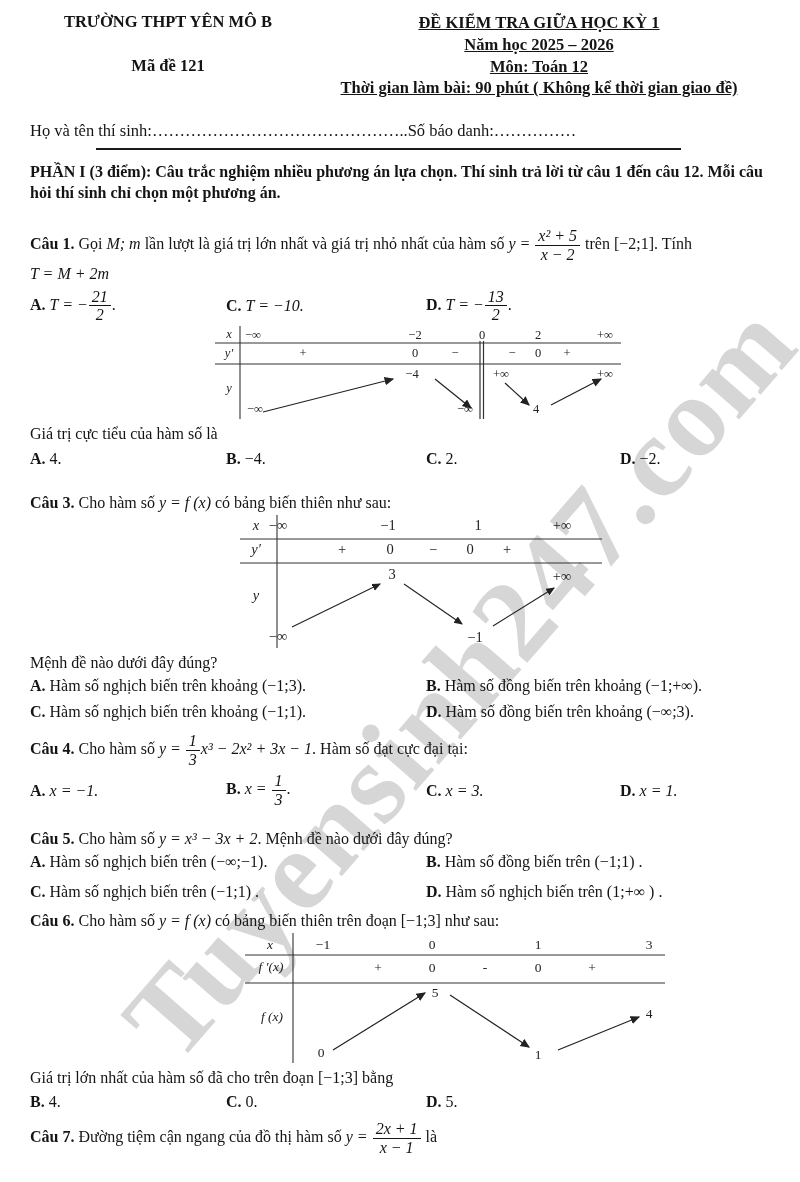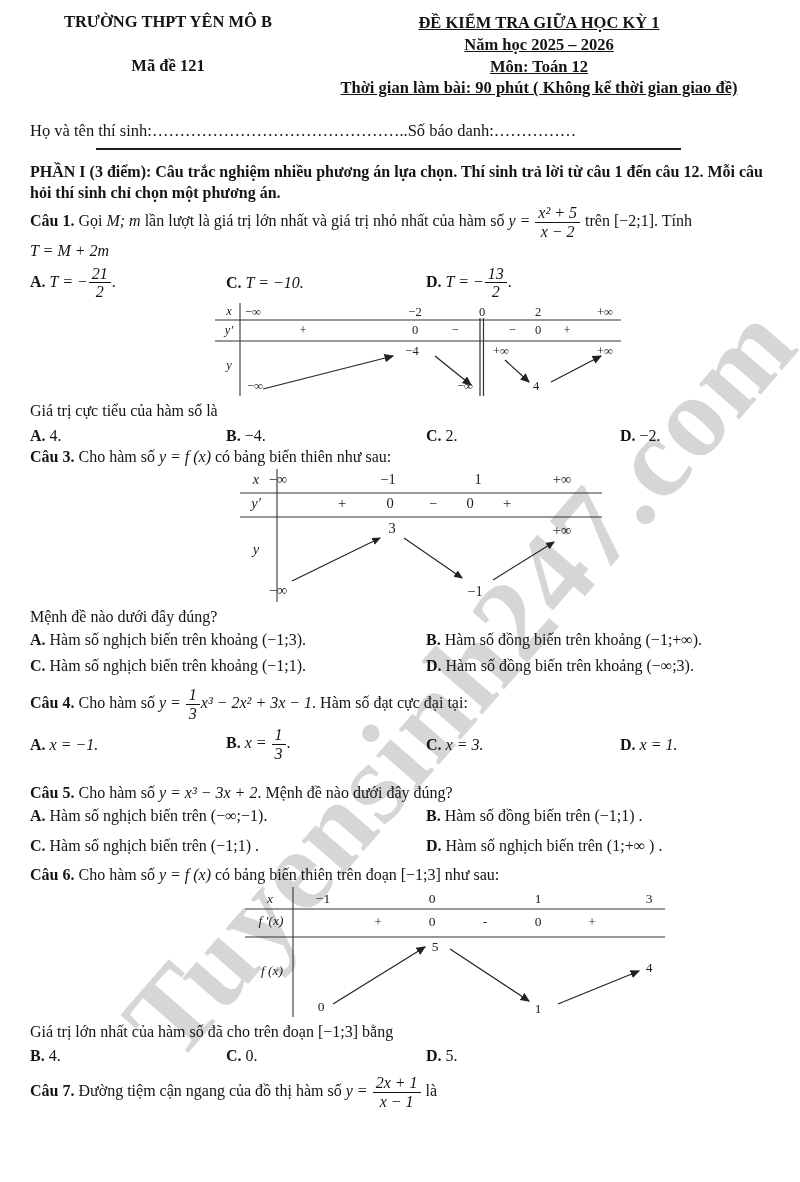--- a/index.html
+++ b/index.html
@@ -20,21 +20,21 @@
   .header { display:flex; font-weight:bold; font-size:16.5px;justify-content:space-between; }
   .h-left { width:276px; text-align:center; }
   .h-left .code { margin-top:24px; }
   .h-right { flex:1; text-align:center; line-height:1.32;text-decoration:underline; }
 
   .student-line { margin-top:22px; font-size:16.5px; }
   .rule { width:585px; border-top:2px solid #1b1b1b; margin:7px 0 0 66px; }
 
   .part-heading { margin:12px 0 0 0; font-weight:bold; line-height:1.3; }
 
-  .q { margin-top:0; line-height:1.32; }
+  .q { margin-top:23px; line-height:1.32; }
   .qlabel { font-weight:bold; }
   .mi { font-style:italic; }
   .q-cont { line-height:1.32; }
 
   .frac { display:inline-block; text-align:center; vertical-align:middle; line-height:1.12; padding:0 1px; font-style:italic; }
   .frac .num { display:block; border-bottom:1px solid #141414; padding:0 3px; }
   .frac .den { display:block; padding:0 3px; }
 
   .opts4 { display:grid; grid-template-columns:196px 200px 194px 1fr; margin-top:3px; align-items:center; line-height:1.32; }
   .opts2 { display:grid; grid-template-columns:396px 1fr; margin-top:2px; row-gap:5px; line-height:1.32; }

